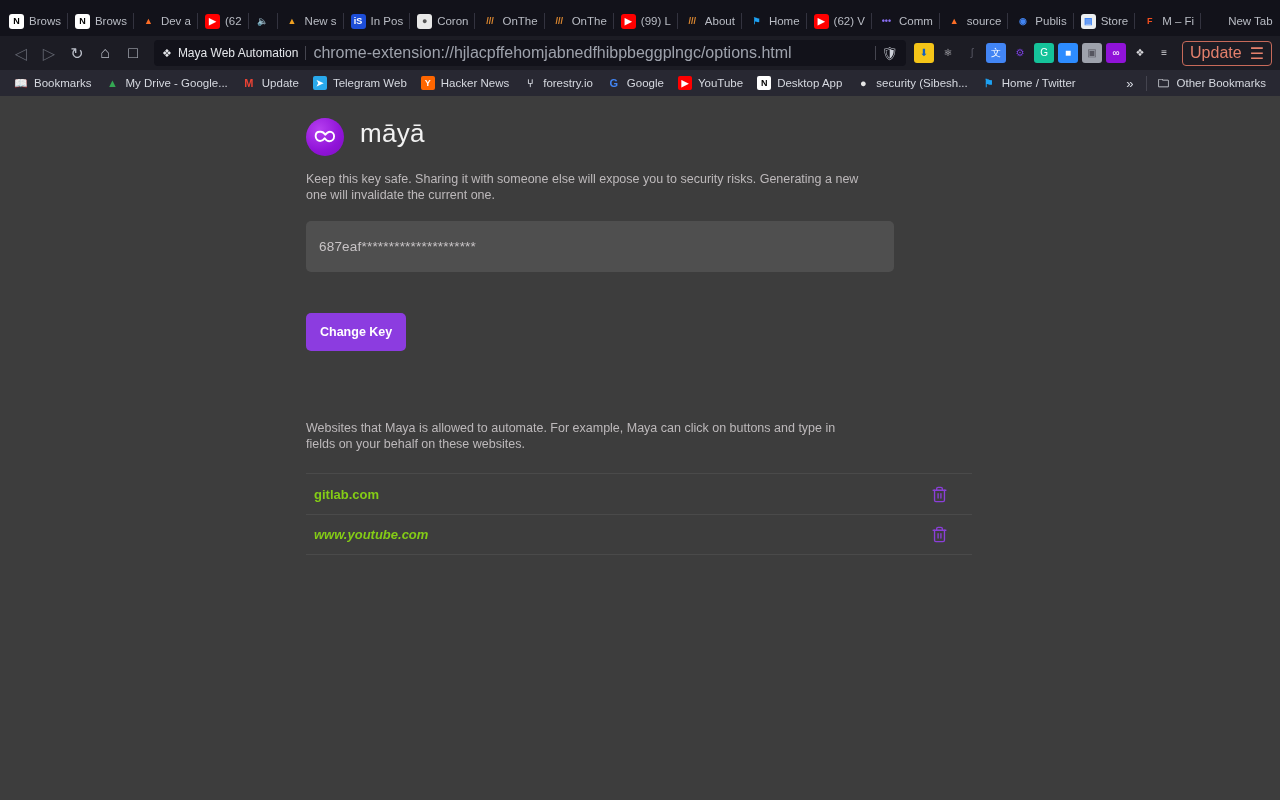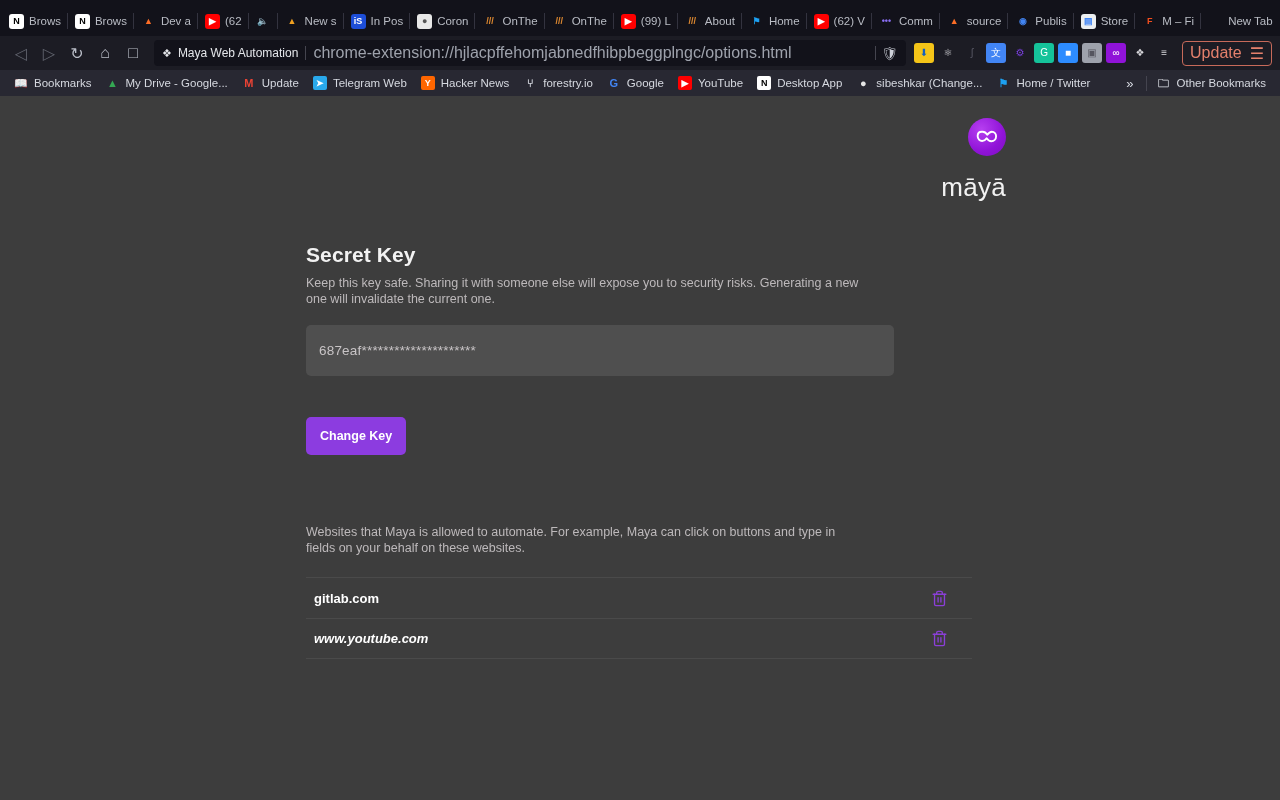--- a/index.html
+++ b/index.html
@@ -147,21 +147,21 @@
 
   
   .page {
     width: 1280px;
     height: 706px;
     background: #3d3d3d;
     padding-top: 22px;
   }
   .content { margin-left: 306px; width: 700px; }
 
-  .brand { display: flex; align-items: flex-end; gap: 16px; margin-bottom: 40px; flex-direction: column; }
+  .brand { display: flex; align-items: flex-start; gap: 16px; margin-bottom: 16px; }
   .brand-logo {
     width: 38px; height: 38px; border-radius: 50%;
     background: radial-gradient(circle at 35% 30%, #b63ff0 0%, #9013d8 60%, #7d0fc0 100%);
     display: flex; align-items: center; justify-content: center;
     flex: 0 0 38px;
   }
   .brand-name {
     color: #f2f2f2; font-size: 26px; font-weight: 400; letter-spacing: .3px;
   }
 
@@ -199,21 +199,21 @@
 
   .site-list { width: 666px; margin-top: 21px; }
   .site-row {
     height: 41px;
     border-top: 1px solid #4a4a4a;
     display: flex; align-items: center;
     padding: 0 24px 0 8px;
   }
   .site-list .site-row:last-child { border-bottom: 1px solid #4a4a4a; font-style: italic; }
   .site-name {
-    color: #ffffff; font-size: 13px; font-weight: 700;
+    color: #84cc16; font-size: 13px; font-weight: 700;
     flex: 1 1 auto;
   }
   .trash { width: 17px; height: 17px; flex: 0 0 17px; display:block; }
 </style>
 </head>
 <body>
 
 <div class="browser">
 
   <div class="tabstrip" id="tabstrip">
@@ -371,21 +371,21 @@
       <div class="bm">
         <span class="bmicon" style="background: rgb(255, 0, 0); color: rgb(255, 255, 255);">▶</span>
         <span>YouTube</span>
       </div>
       <div class="bm">
         <span class="bmicon" style="background: rgb(255, 255, 255); color: rgb(0, 0, 0);">N</span>
         <span>Desktop App</span>
       </div>
       <div class="bm">
         <span class="bmicon" style="background: transparent; color: rgb(230, 230, 230); border-radius: 0px; font-size: 11px;">●</span>
-        <span>sibeshkar (Change...</span>
+        <span>security (Sibesh...</span>
       </div>
       <div class="bm">
         <span class="bmicon" style="background: transparent; color: rgb(29, 161, 242); border-radius: 0px; font-size: 11px;">⚑</span>
         <span>Home / Twitter</span>
       </div>
       <div class="bm-right">
       <span class="bm-overflow">»</span>
       <span class="bm-sep"></span>
       <span class="bm">
         <span class="bmicon" style="color:#d6d9e0;font-size:11px">🗀</span>
@@ -401,21 +401,20 @@
     <div class="brand">
       <div class="brand-logo">
         <svg width="22" height="18" viewBox="0 0 24 20">
           <path d="M6.2 4.2C3.4 4.2 1.6 6.3 1.6 9c0 3.1 2.3 5.4 5 5.4 2.2 0 3.8-1.3 5-3.1 1.3 1.9 2.9 3.4 5.2 3.4 2.9 0 5.3-2.3 5.3-5.5 0-2.9-1.9-5-4.6-5-2.1 0-3.7 1.2-5.1 3.4-1.5-2.2-3.1-3.4-5.2-3.4z" fill="none" stroke="#ffffff" stroke-width="2.1" stroke-linecap="round" stroke-linejoin="round"></path>
         </svg>
       </div>
       <div class="brand-name">māyā</div>
     </div>
 
     <div>
-      <div class="sect-title">Secret Key</div>
       <div class="sect-desc">Keep this key safe. Sharing it with someone else will expose you to security risks. Generating a new one will invalidate the current one.</div>
       <div class="key-field">687eaf*********************</div>
       <button class="change-key-btn">Change Key</button>
     </div>
 
     <div class="spacer-lg"></div>
 
     <div>
       <div class="sect-desc">Websites that Maya is allowed to automate. For example, Maya can click on buttons and type in fields on your behalf on these websites.</div>
       <div class="site-list" id="site-list">

